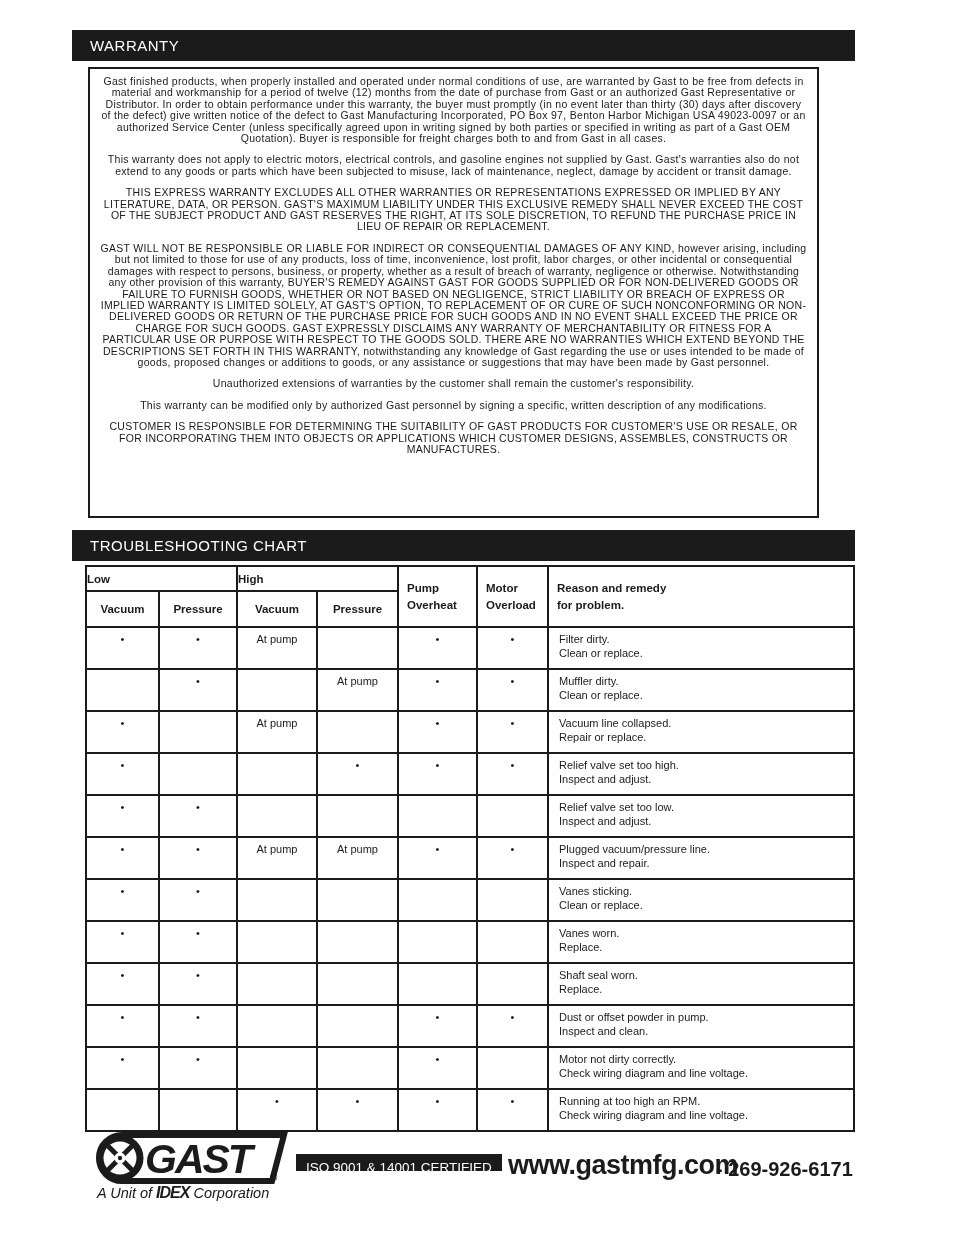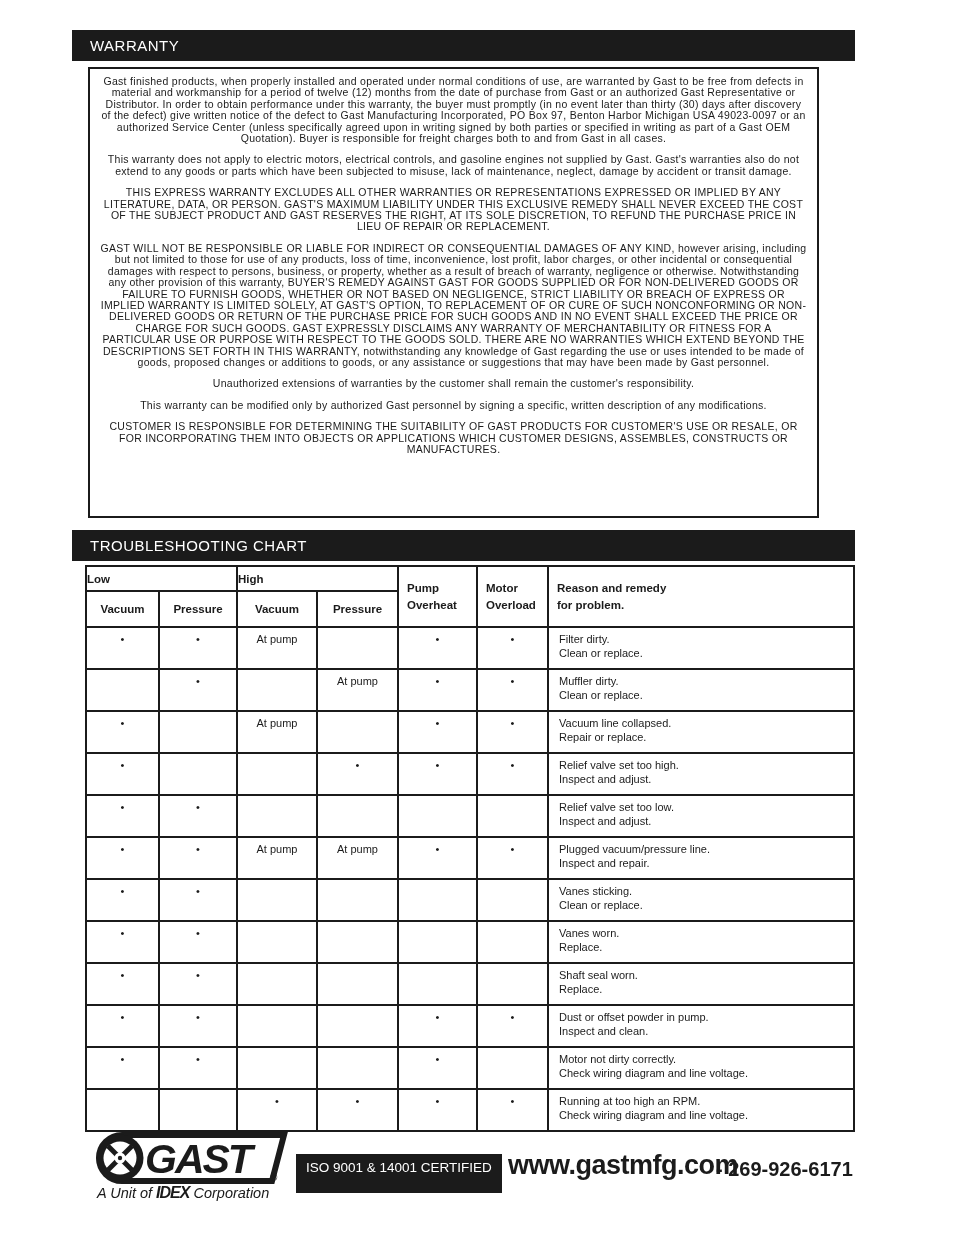--- a/index.html
+++ b/index.html
@@ -62,21 +62,21 @@
   td.reason div { line-height: 13.5px; }
   
   .logo-svg { position: absolute; left: 92px; top: 1131px; }
   .tagline {
     position: absolute; left: 97px; top: 1184px;
     font-style: italic; font-size: 14.5px; font-weight: 500;
     white-space: nowrap;
   }
   .tagline .brand { font-weight: 900; font-size: 16px; letter-spacing: -1px; }
   .iso-badge {
-    position: absolute; left: 296px; top: 1154px; height: 39px;
+    position: absolute; left: 296px; top: 1154px; height: 17px;
     background: #1b1b1b; color: #ffffff;
     font-size: 13.5px; line-height: 27px;
     padding: 0 10px; white-space: nowrap;
   }
   .website {
     position: absolute; left: 508px; top: 1150px;
     font-size: 27px; font-weight: bold; letter-spacing: -.5px;
     white-space: nowrap;
   }
   .phone {

